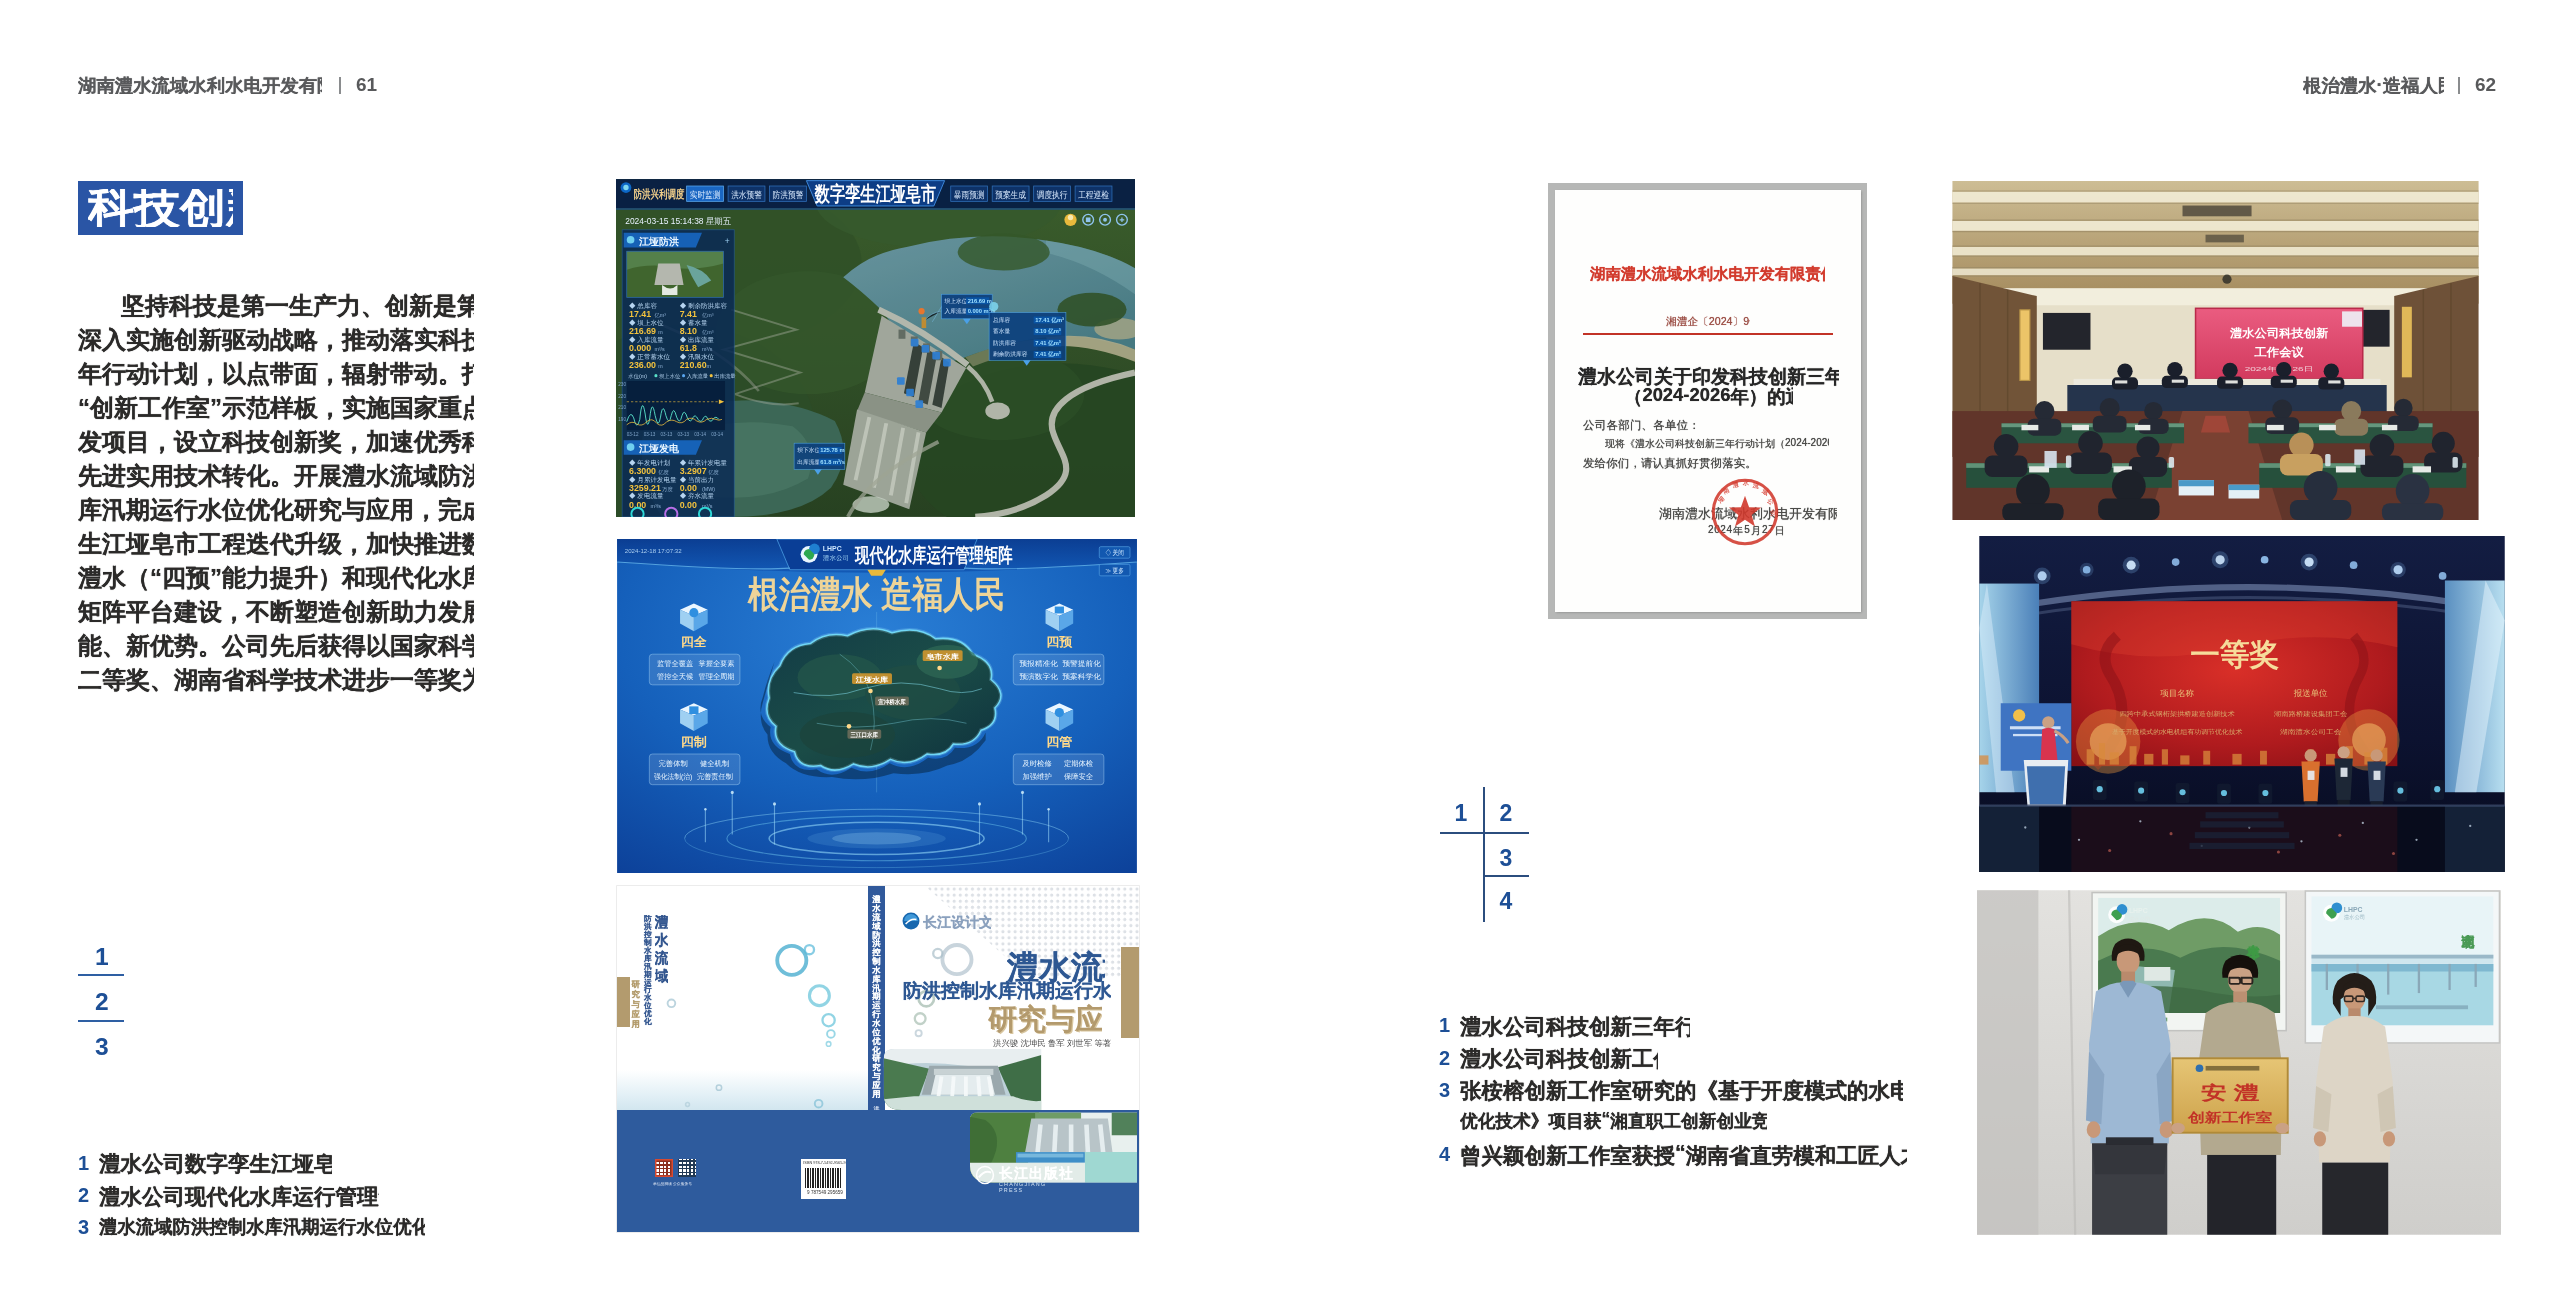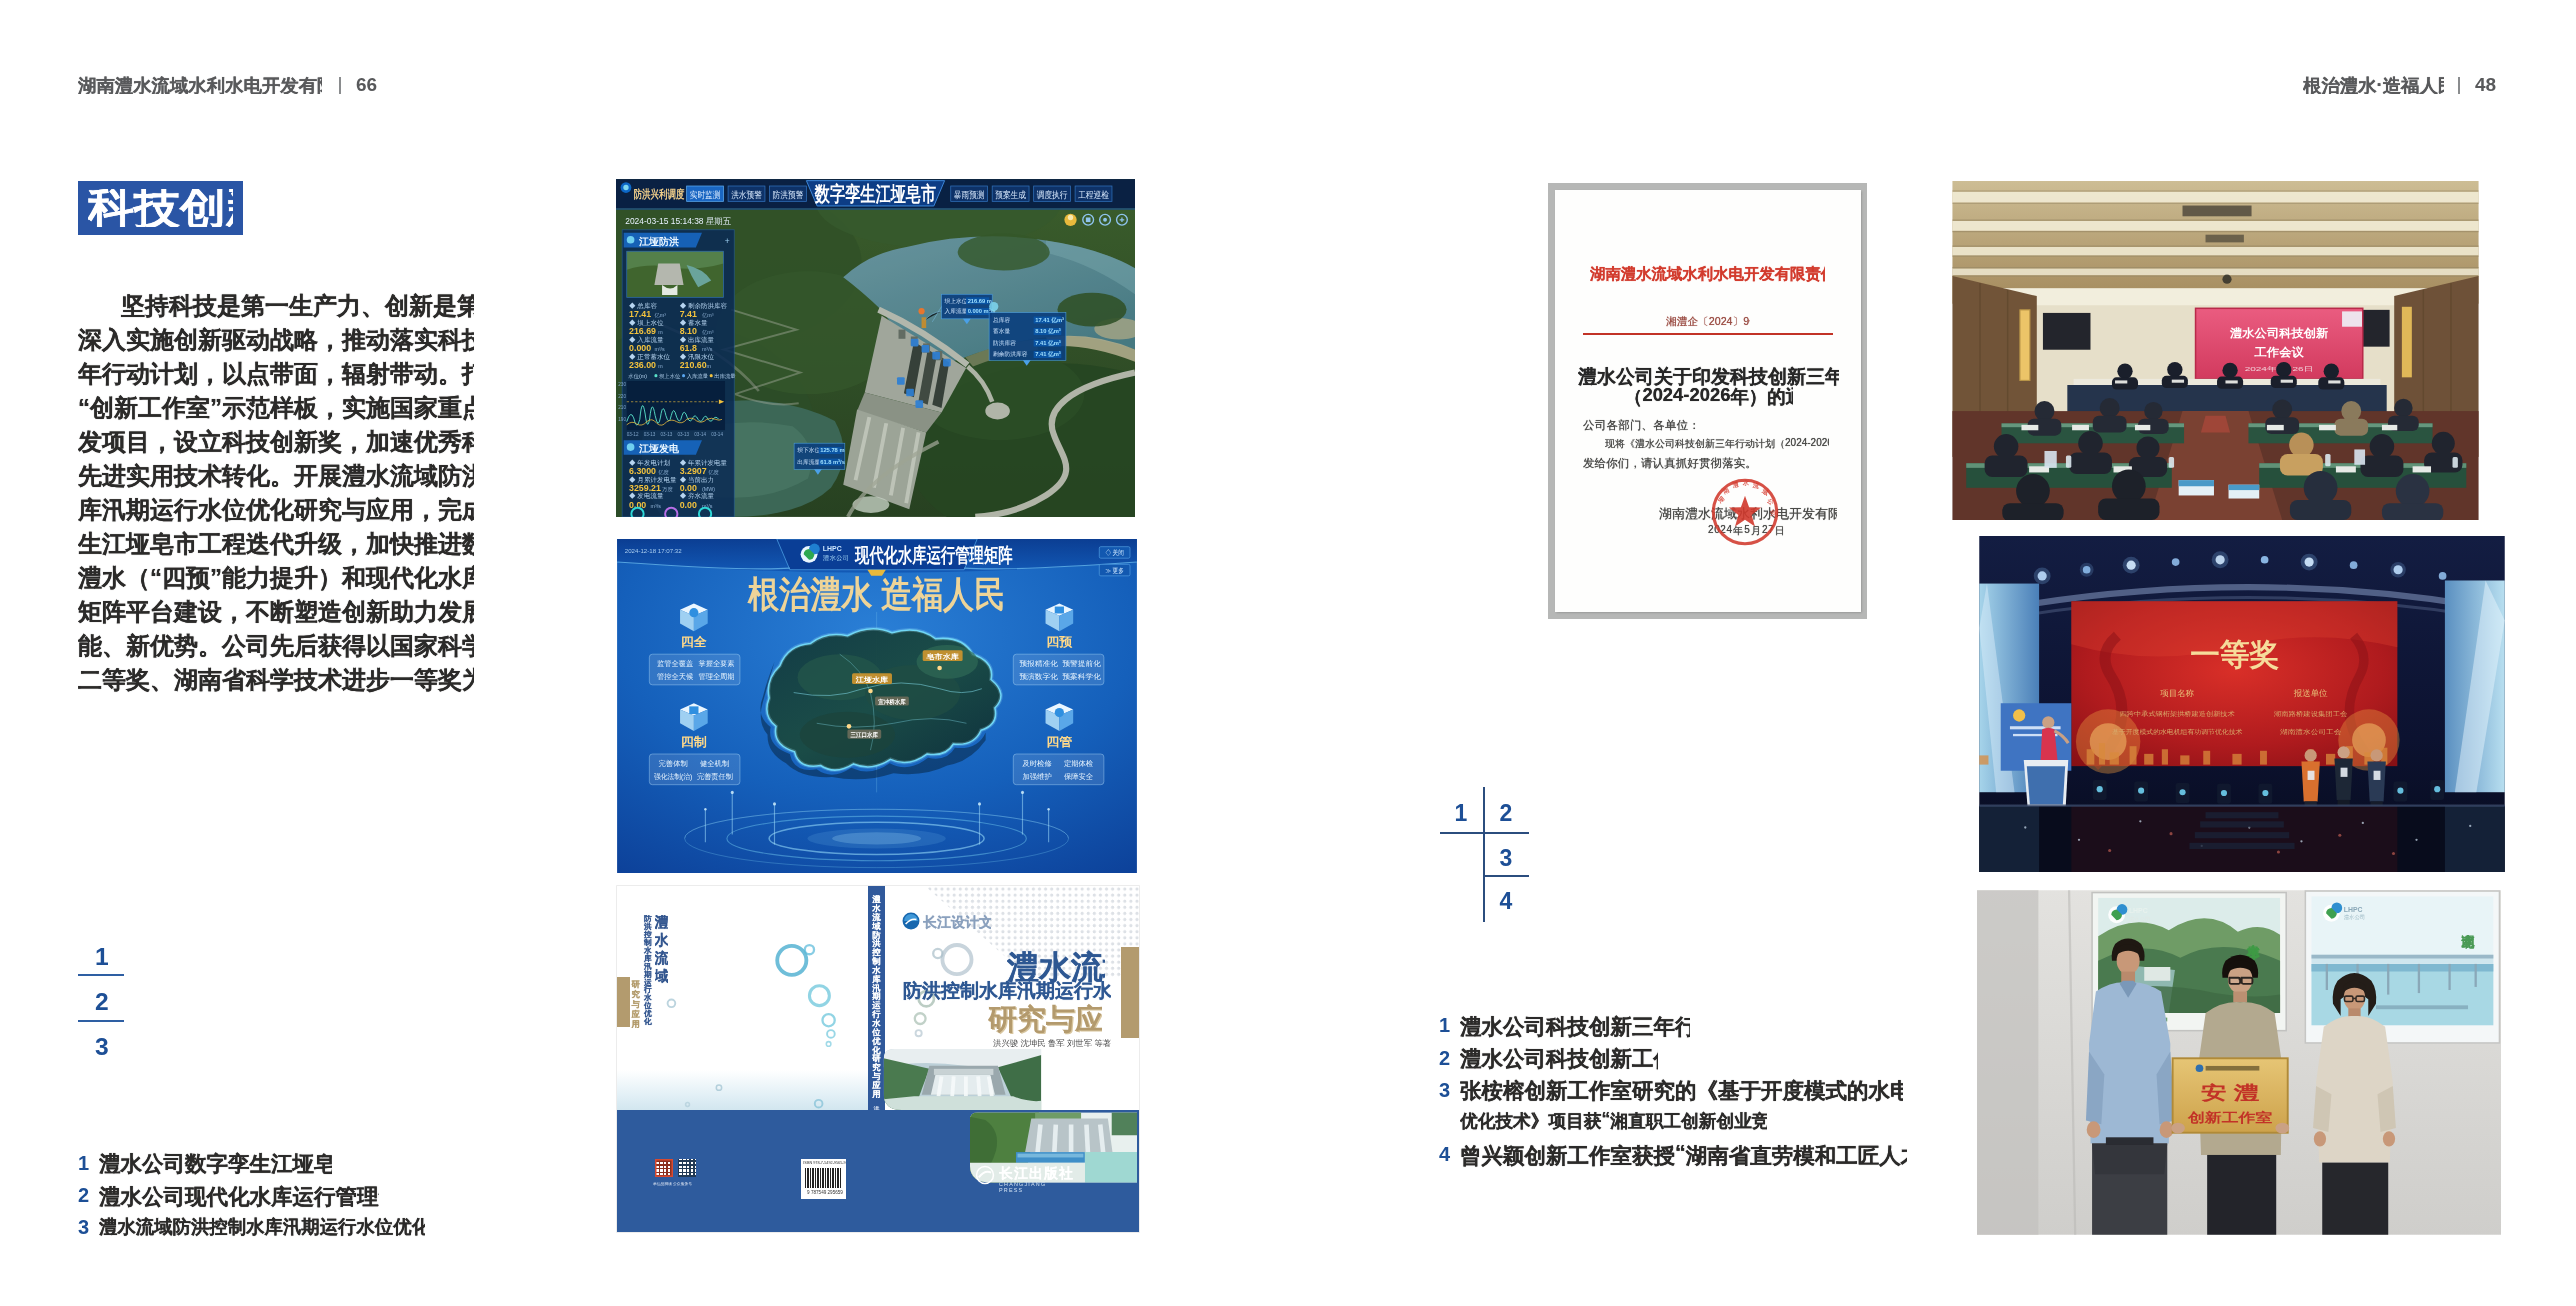--- a/index.html
+++ b/index.html
@@ -28,37 +28,37 @@
       <span>水</span>
       <span>电</span>
       <span>开</span>
       <span>发</span>
       <span>有</span>
       <span>限</span>
     </div>
 
 <div class="abs" style="left:339px;top:77px;width:1.5px;height:17px;background:#8a8c8e;"></div>
 
-<div class="abs hdr" style="left:356px;top:74px;font-size:19px;">66</div>
+<div class="abs hdr" style="left:356px;top:74px;font-size:19px;">61</div>
 
 <div class="abs jz hdr" style="left:2303px;top:76px;width:141px;height:18.4px;align-items:center;">
       <span>根</span>
       <span>治</span>
       <span>澧</span>
       <span>水</span>
       <span>·</span>
       <span>造</span>
       <span>福</span>
       <span>人</span>
       <span>民</span>
     </div>
 
 <div class="abs" style="left:2458px;top:77px;width:1.5px;height:17px;background:#8a8c8e;"></div>
 
-<div class="abs hdr" style="left:2475px;top:74px;font-size:19px;">48</div>
+<div class="abs hdr" style="left:2475px;top:74px;font-size:19px;">62</div>
 
 <div class="abs" style="left:78px;top:181px;width:165px;height:54px;background:#2a55a5;">
   <div class="abs jz" style="left:10px;top:7.7px;width:145px;height:38px;color:#fff;font-weight:bold;font-size:46px;align-items:center;">
         <span>科</span>
         <span>技</span>
         <span>创</span>
         <span>新</span>
       </div>
 </div>
 

